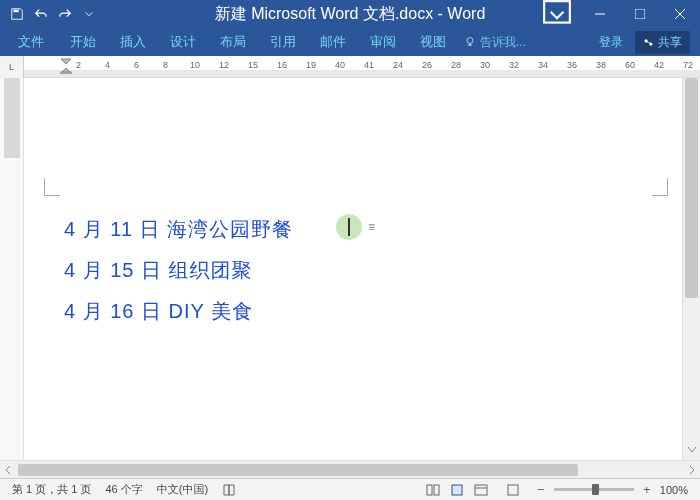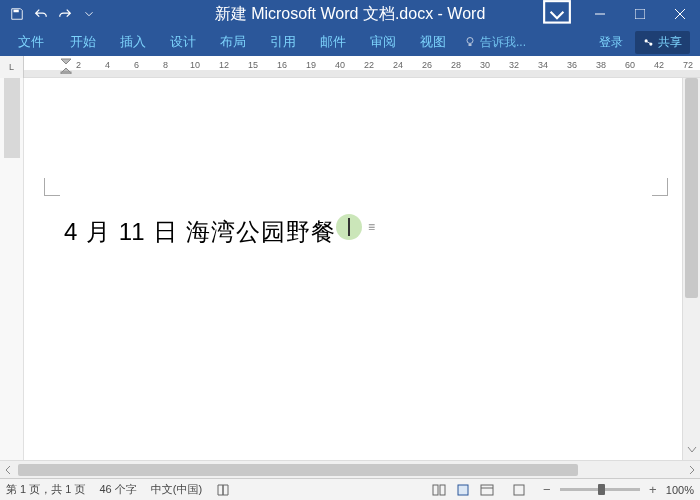--- a/index.html
+++ b/index.html
@@ -30,32 +30,32 @@
 .indent-marker{position:absolute;top:2px;left:36px;width:12px;height:16px;pointer-events:none}
 .content-area{flex:1;display:flex;background:#fff;overflow:hidden}
 .v-ruler{width:24px;background:#f8f8f8;border-right:1px solid #e0e0e0;position:relative}
 .v-ruler-shade{position:absolute;top:0;left:4px;width:16px;height:80px;background:#d8d8d8}
 .doc-viewport{flex:1;background:#fff;position:relative;overflow:hidden}
 .page{position:absolute;top:10px;left:12px;right:20px;background:#fff}
 .crop{position:absolute;width:16px;height:18px}
 .crop.tl{top:90px;left:8px;border-left:1px solid #aaa;border-bottom:1px solid #aaa}
 .crop.tr{top:90px;right:-6px;border-right:1px solid #aaa;border-bottom:1px solid #aaa}
 .doc-body{position:absolute;top:128px;left:28px;right:40px}
-.line{font-size:24px;color:#000000;margin-bottom:14px;letter-spacing:1px}
+.line{font-size:20px;color:#1d4ed8;margin-bottom:14px;letter-spacing:1px}
 .cursor-indicator{position:absolute;top:126px;left:300px;width:26px;height:26px;border-radius:50%;background:rgba(140,200,100,.45);display:flex;align-items:center;justify-content:center}
 .cursor-indicator::after{content:"";width:2px;height:18px;background:#333}
 .para-mark{position:absolute;top:132px;left:332px;font-size:12px;color:#888}
 .vscroll{width:18px;background:#f0f0f0;border-left:1px solid #ddd;position:relative}
 .vscroll-thumb{position:absolute;top:0;left:2px;right:2px;height:220px;background:#c8c8c8;border-radius:2px}
 .vscroll-arrow{position:absolute;bottom:2px;left:0;right:0;height:16px;display:flex;align-items:center;justify-content:center}
 .hscroll{height:18px;background:#f0f0f0;border-top:1px solid #ddd;display:flex;align-items:center}
 .hscroll-arrow{width:16px;height:16px;display:flex;align-items:center;justify-content:center}
 .hscroll-track{flex:1;height:14px;margin:0 2px;position:relative}
 .hscroll-thumb{position:absolute;left:0;top:1px;bottom:1px;width:560px;background:#c8c8c8;border-radius:2px}
-.status-bar{height:22px;background:#f3f3f3;border-top:1px solid #ccc;display:flex;align-items:center;font-size:11px;color:#444;padding:0 6px;gap:14px}
+.status-bar{height:22px;background:#f3f3f3;border-top:1px solid #ccc;display:flex;align-items:center;font-size:11px;color:#444;padding:0 12px;gap:14px}
 .status-bar .sep{flex:1}
 .view-btns{display:flex;gap:2px}
 .vbtn{width:22px;height:18px;display:flex;align-items:center;justify-content:center;cursor:pointer}
 .vbtn svg{width:14px;height:12px;fill:none;stroke:#666;stroke-width:1}
 .vbtn.active svg{stroke:#2b579a;fill:#dbe7f5}
 .zoom{display:flex;align-items:center;gap:6px}
 .zoom-slider{width:80px;height:3px;background:#bbb;position:relative}
 .zoom-slider::before{content:"";position:absolute;left:50%;top:-4px;width:2px;height:11px;background:#888}
 .zoom-thumb{position:absolute;left:38px;top:-4px;width:7px;height:11px;background:#666;border-radius:1px}
 .zm{width:14px;text-align:center;cursor:pointer;font-size:13px;color:#666}
@@ -155,21 +155,21 @@
     <span class="num" style="left:52px">2</span>
     <span class="num" style="left:81px">4</span>
     <span class="num" style="left:110px">6</span>
     <span class="num" style="left:139px">8</span>
     <span class="num" style="left:166px">10</span>
     <span class="num" style="left:195px">12</span>
     <span class="num" style="left:224px">15</span>
     <span class="num" style="left:253px">16</span>
     <span class="num" style="left:282px">19</span>
     <span class="num" style="left:311px">40</span>
-    <span class="num" style="left:340px">22</span>
+    <span class="num" style="left:340px">41</span>
     <span class="num" style="left:369px">24</span>
     <span class="num" style="left:398px">26</span>
     <span class="num" style="left:427px">28</span>
     <span class="num" style="left:456px">30</span>
     <span class="num" style="left:485px">32</span>
     <span class="num" style="left:514px">34</span>
     <span class="num" style="left:543px">36</span>
     <span class="num" style="left:572px">38</span>
     <span class="num" style="left:601px">60</span>
     <span class="num" style="left:630px">42</span>
@@ -180,20 +180,22 @@
 <div class="content-area">
   <div class="v-ruler">
       <div class="v-ruler-shade"></div>
     </div>
   <div class="doc-viewport">
     <div class="page">
       <div class="crop tl"></div>
       <div class="crop tr"></div>
       <div class="doc-body">
         <div class="line">4 月 11 日  海湾公园野餐</div>
+        <div class="line">4 月 15 日  组织团聚</div>
+        <div class="line">4 月 16 日  DIY 美食</div>
       </div>
       <div class="cursor-indicator"></div>
       <div class="para-mark">≡</div>
     </div>
   </div>
   <div class="vscroll">
     <div class="vscroll-thumb"></div>
     <div class="vscroll-arrow">
         <svg width="10" height="8" viewBox="0 0 10 8">
           <path d="M1 1l4 5 4-5" fill="none" stroke="#888"></path>

